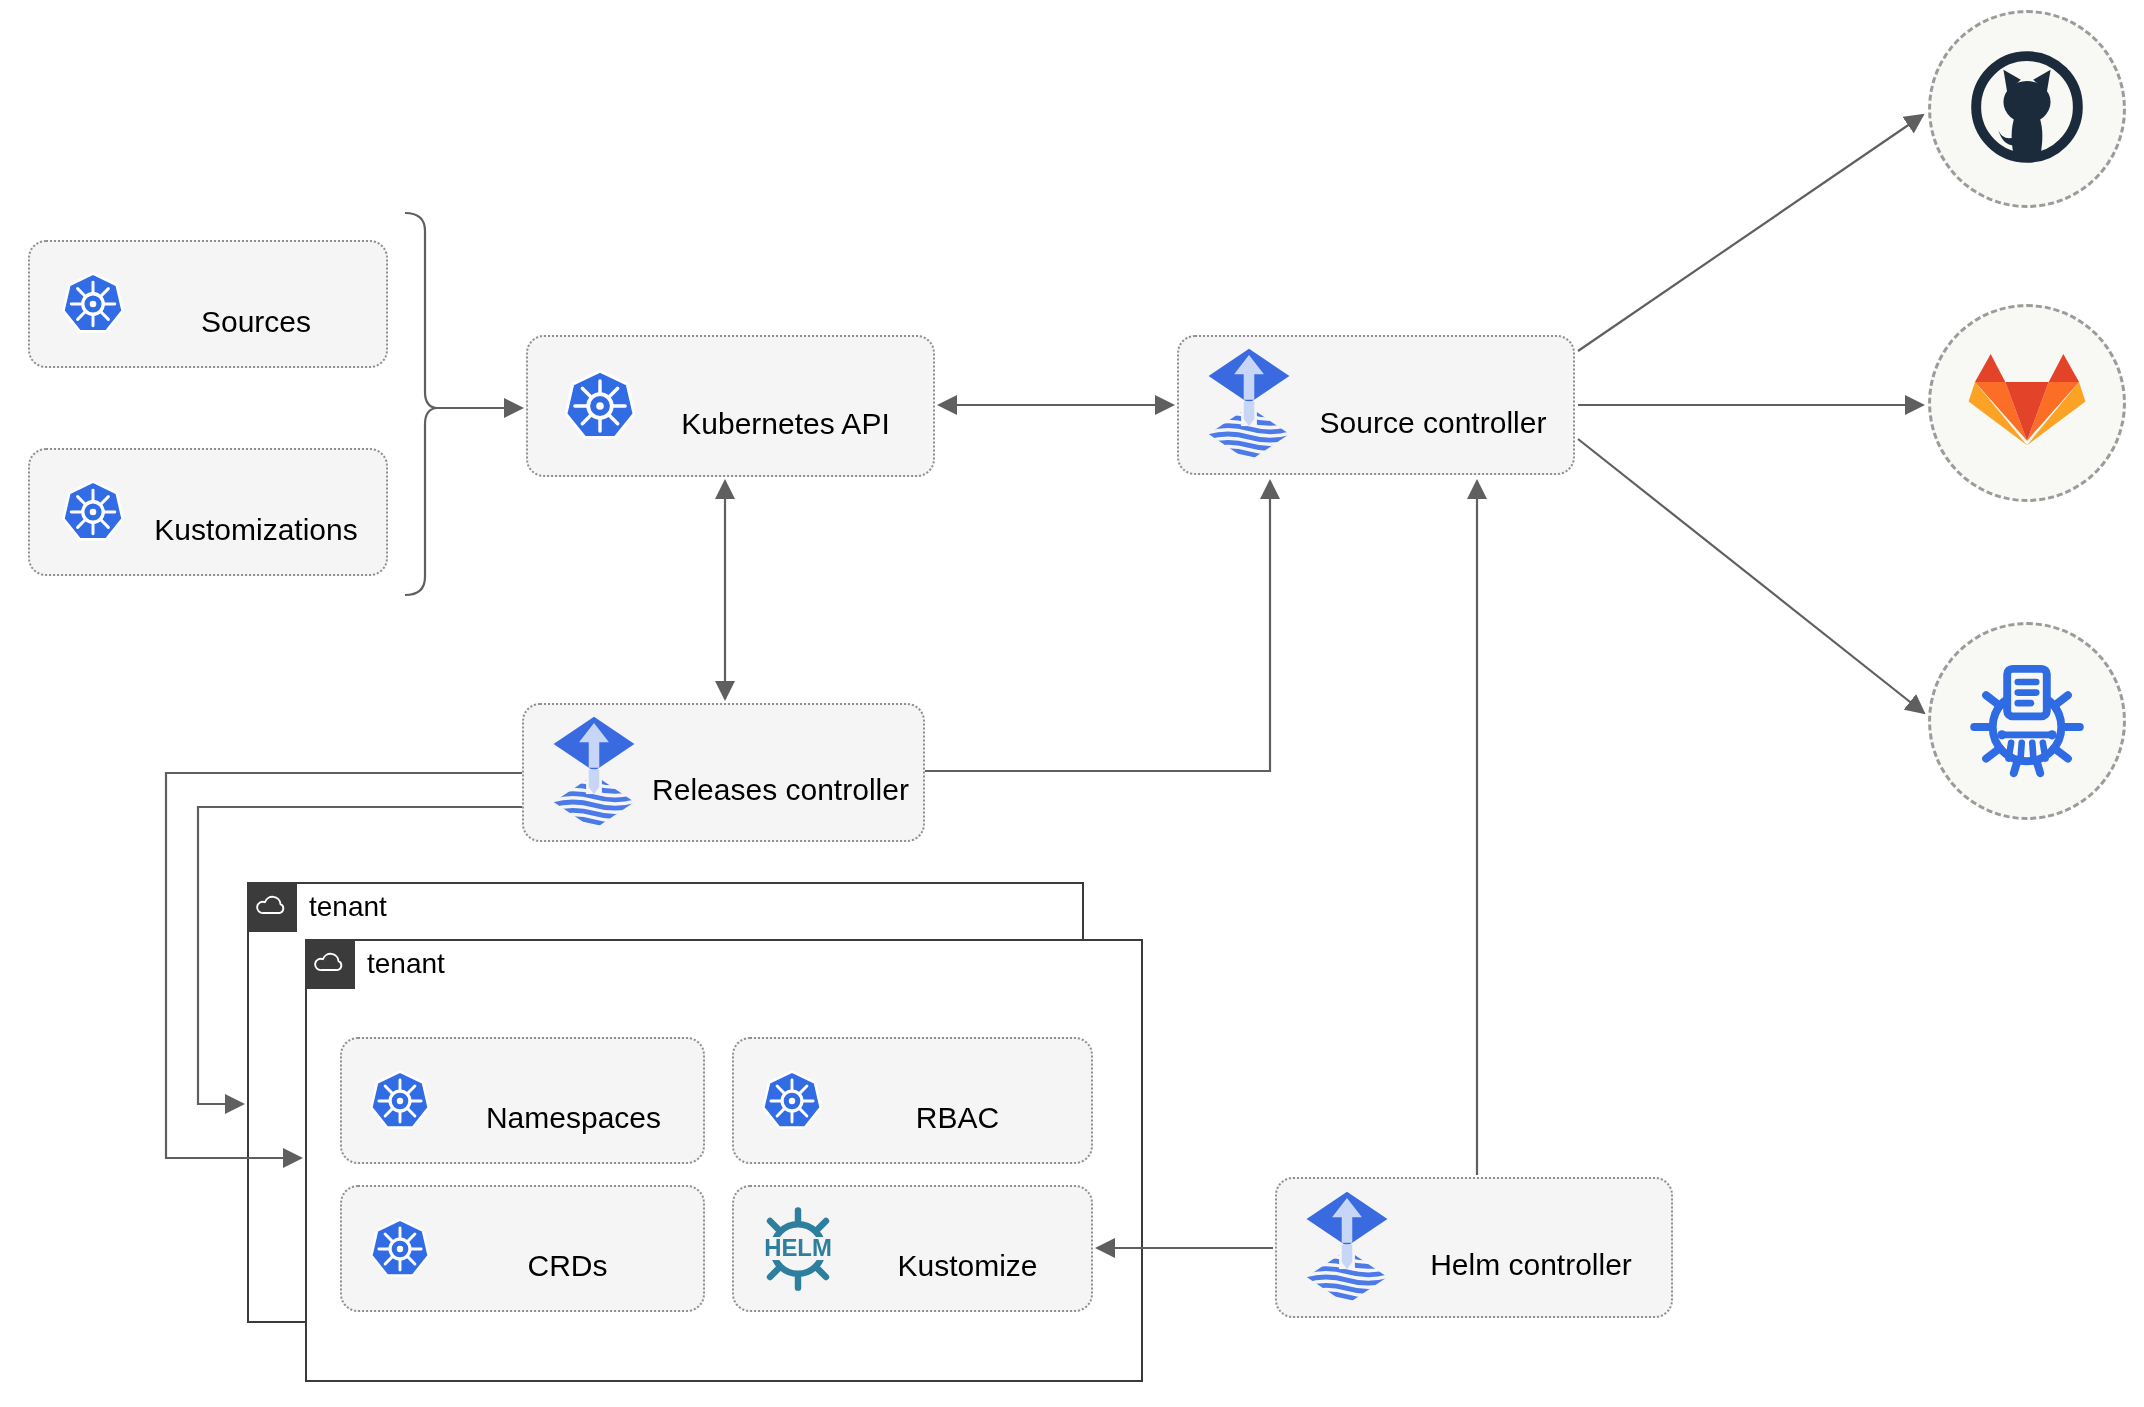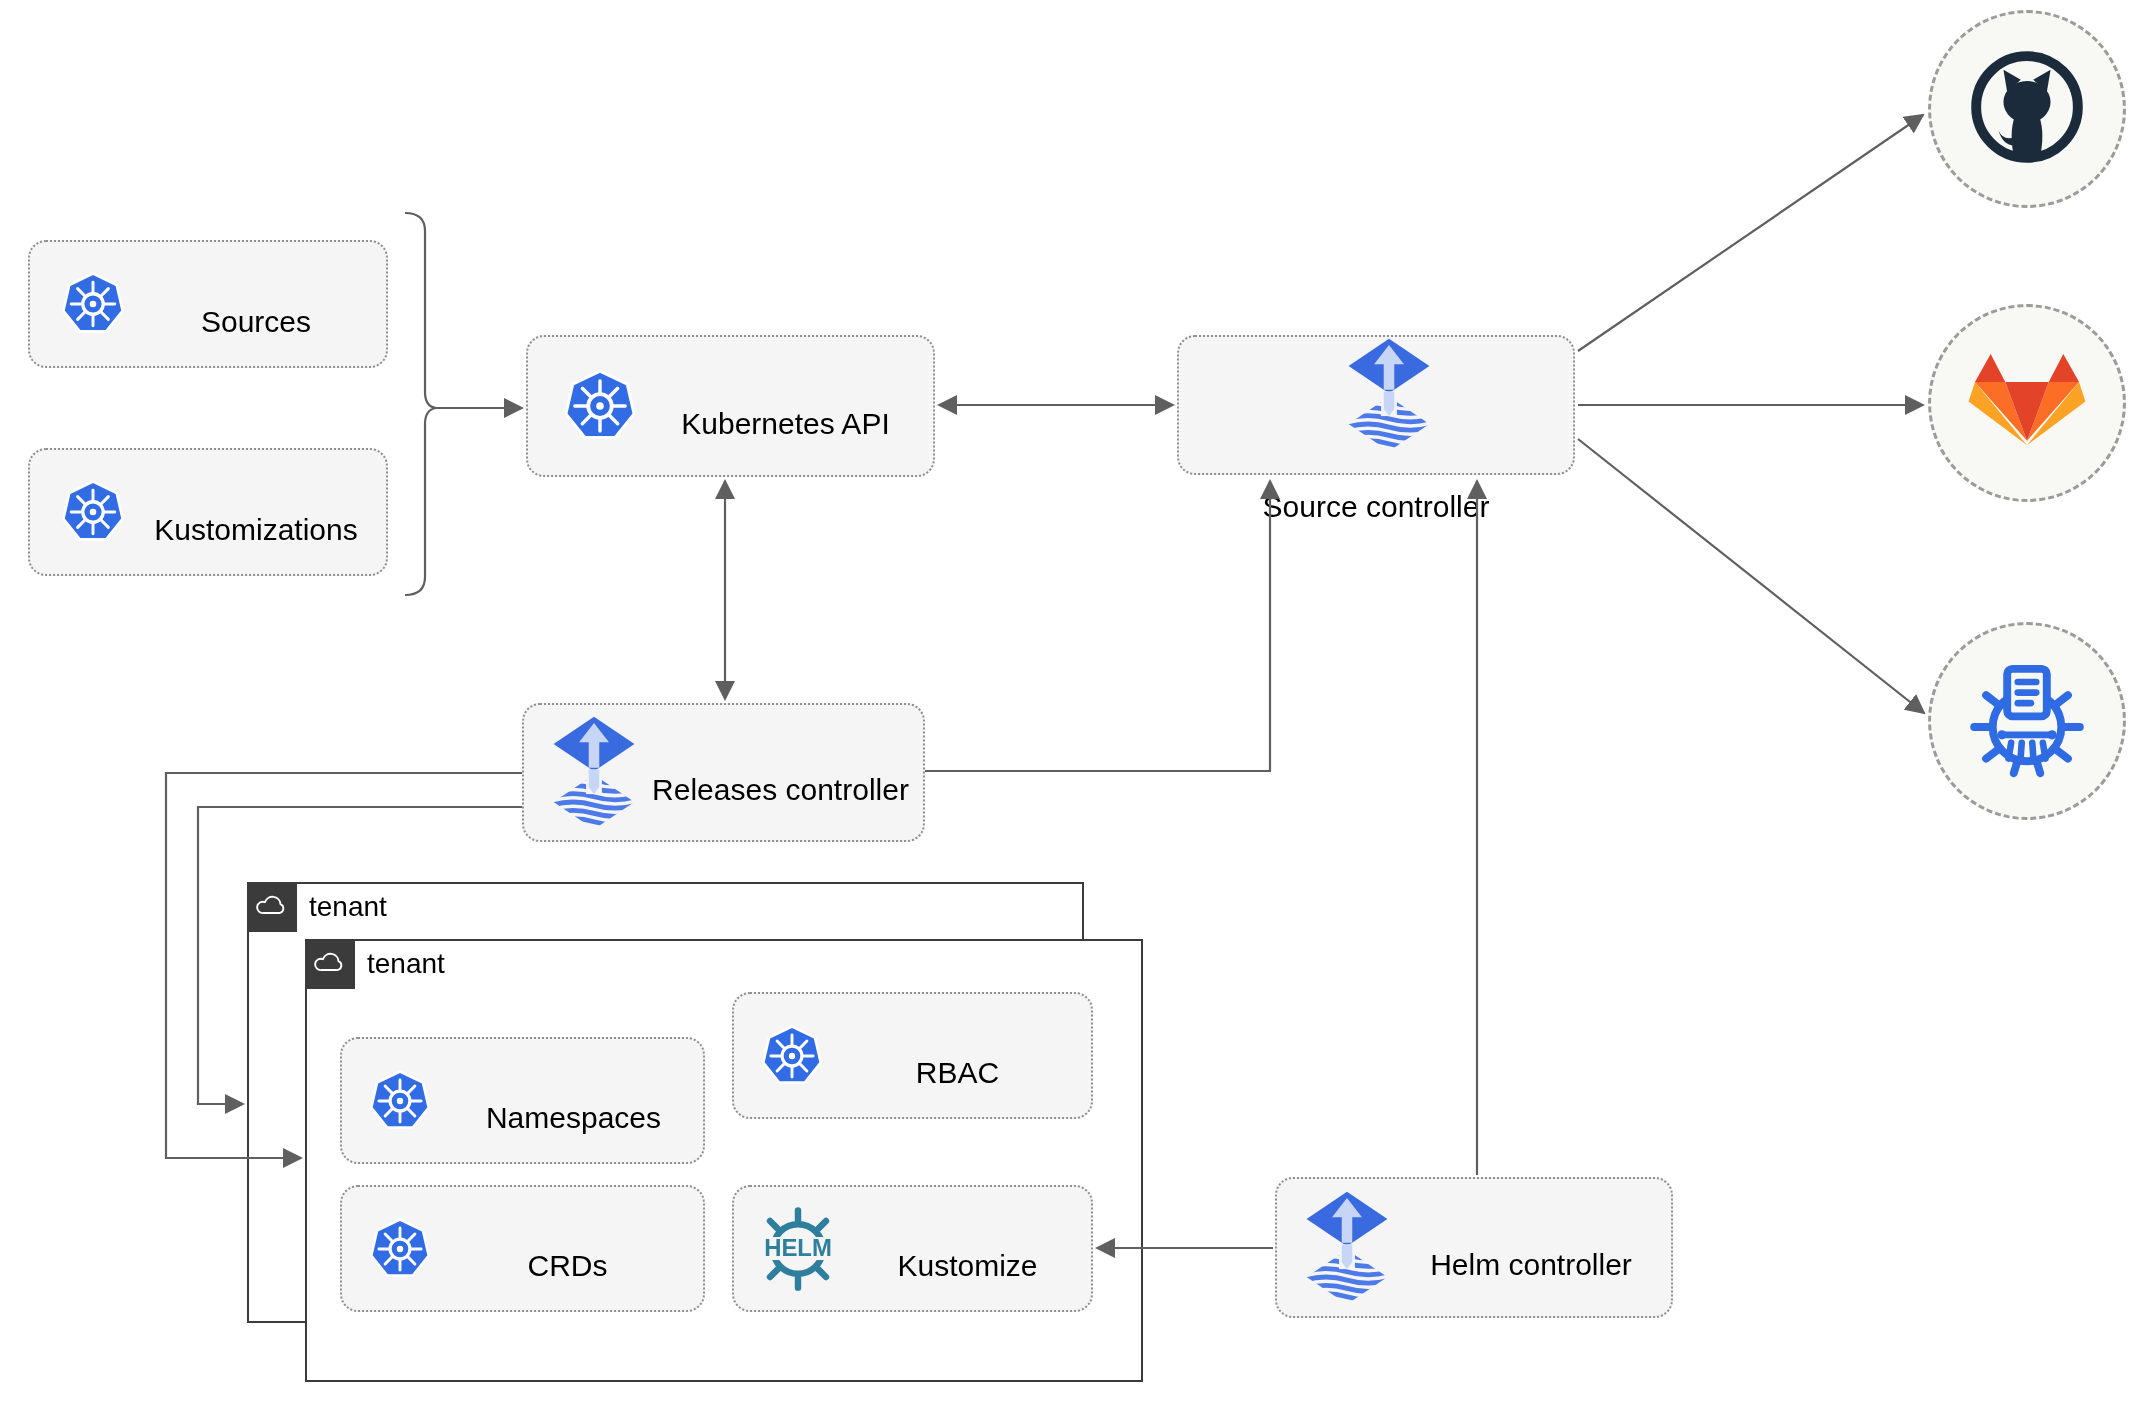--- a/index.html
+++ b/index.html
@@ -113,21 +113,21 @@
           <line x1="37" y1="50" x2="17" y2="50"></line>
             <line x1="40.8" y1="40.8" x2="26.7" y2="26.7"></line>
         </g>
         <circle cx="50" cy="50" r="15.5" fill="#326ce5" stroke="#ffffff" stroke-width="5"></circle>
         <circle cx="50" cy="50" r="5" fill="#ffffff"></circle>
       </svg>
     </span>
     <span class="label">Kubernetes API</span>
   </div>
 
-  <div class="node" style="left:1177px;top:335px;width:398px;height:140px;flex-direction:column;">
+  <div class="node" style="left:1177px;top:335px;width:398px;height:140px;">
     <span class="icon" style="margin-left:26px;">
       <svg width="88" height="116" viewBox="0 0 100 132">
         <polygon points="50,2 96,33 50,64 4,33" fill="#3a6ae0"></polygon>
         <path d="M50,9 L67,31 L56,31 L56,60 L44,60 L44,31 L33,31 Z" fill="#c7d6f6"></path>
         <clipPath id="fxsc">
             <polygon points="50,68 96,99 50,130 4,99"></polygon>
           </clipPath>
         <g clip-path="url(#fxsc)" stroke="#4c7ae8" stroke-width="5.5" fill="none">
           <path d="M2,74 Q26,67 50,74 T98,74"></path>
             <path d="M2,83.5 Q26,76.5 50,83.5 T98,83.5"></path>
@@ -203,21 +203,21 @@
           <line x1="37" y1="50" x2="17" y2="50"></line>
             <line x1="40.8" y1="40.8" x2="26.7" y2="26.7"></line>
         </g>
         <circle cx="50" cy="50" r="15.5" fill="#326ce5" stroke="#ffffff" stroke-width="5"></circle>
         <circle cx="50" cy="50" r="5" fill="#ffffff"></circle>
       </svg>
     </span>
     <span class="label">Namespaces</span>
   </div>
 
-  <div class="node" style="left:732px;top:992px;width:361px;height:127px;">
+  <div class="node" style="left:732px;top:1037px;width:361px;height:127px;">
     <span class="icon" style="margin-left:26px;">
       <svg width="64" height="64" viewBox="0 0 100 100">
         <polygon points="50,4 85.9,21.3 94.9,60.3 70,91.5 30,91.5 5.1,60.3 14.1,21.3" fill="#326ce5" stroke="#ffffff" stroke-width="4" stroke-linejoin="round"></polygon>
         <g stroke="#ffffff" stroke-width="4.5" stroke-linecap="round">
           <line x1="50" y1="37" x2="50" y2="17"></line>
             <line x1="59.2" y1="40.8" x2="73.3" y2="26.7"></line>
           <line x1="63" y1="50" x2="83" y2="50"></line>
             <line x1="59.2" y1="59.2" x2="73.3" y2="73.3"></line>
           <line x1="50" y1="63" x2="50" y2="83"></line>
             <line x1="40.8" y1="59.2" x2="26.7" y2="73.3"></line>

